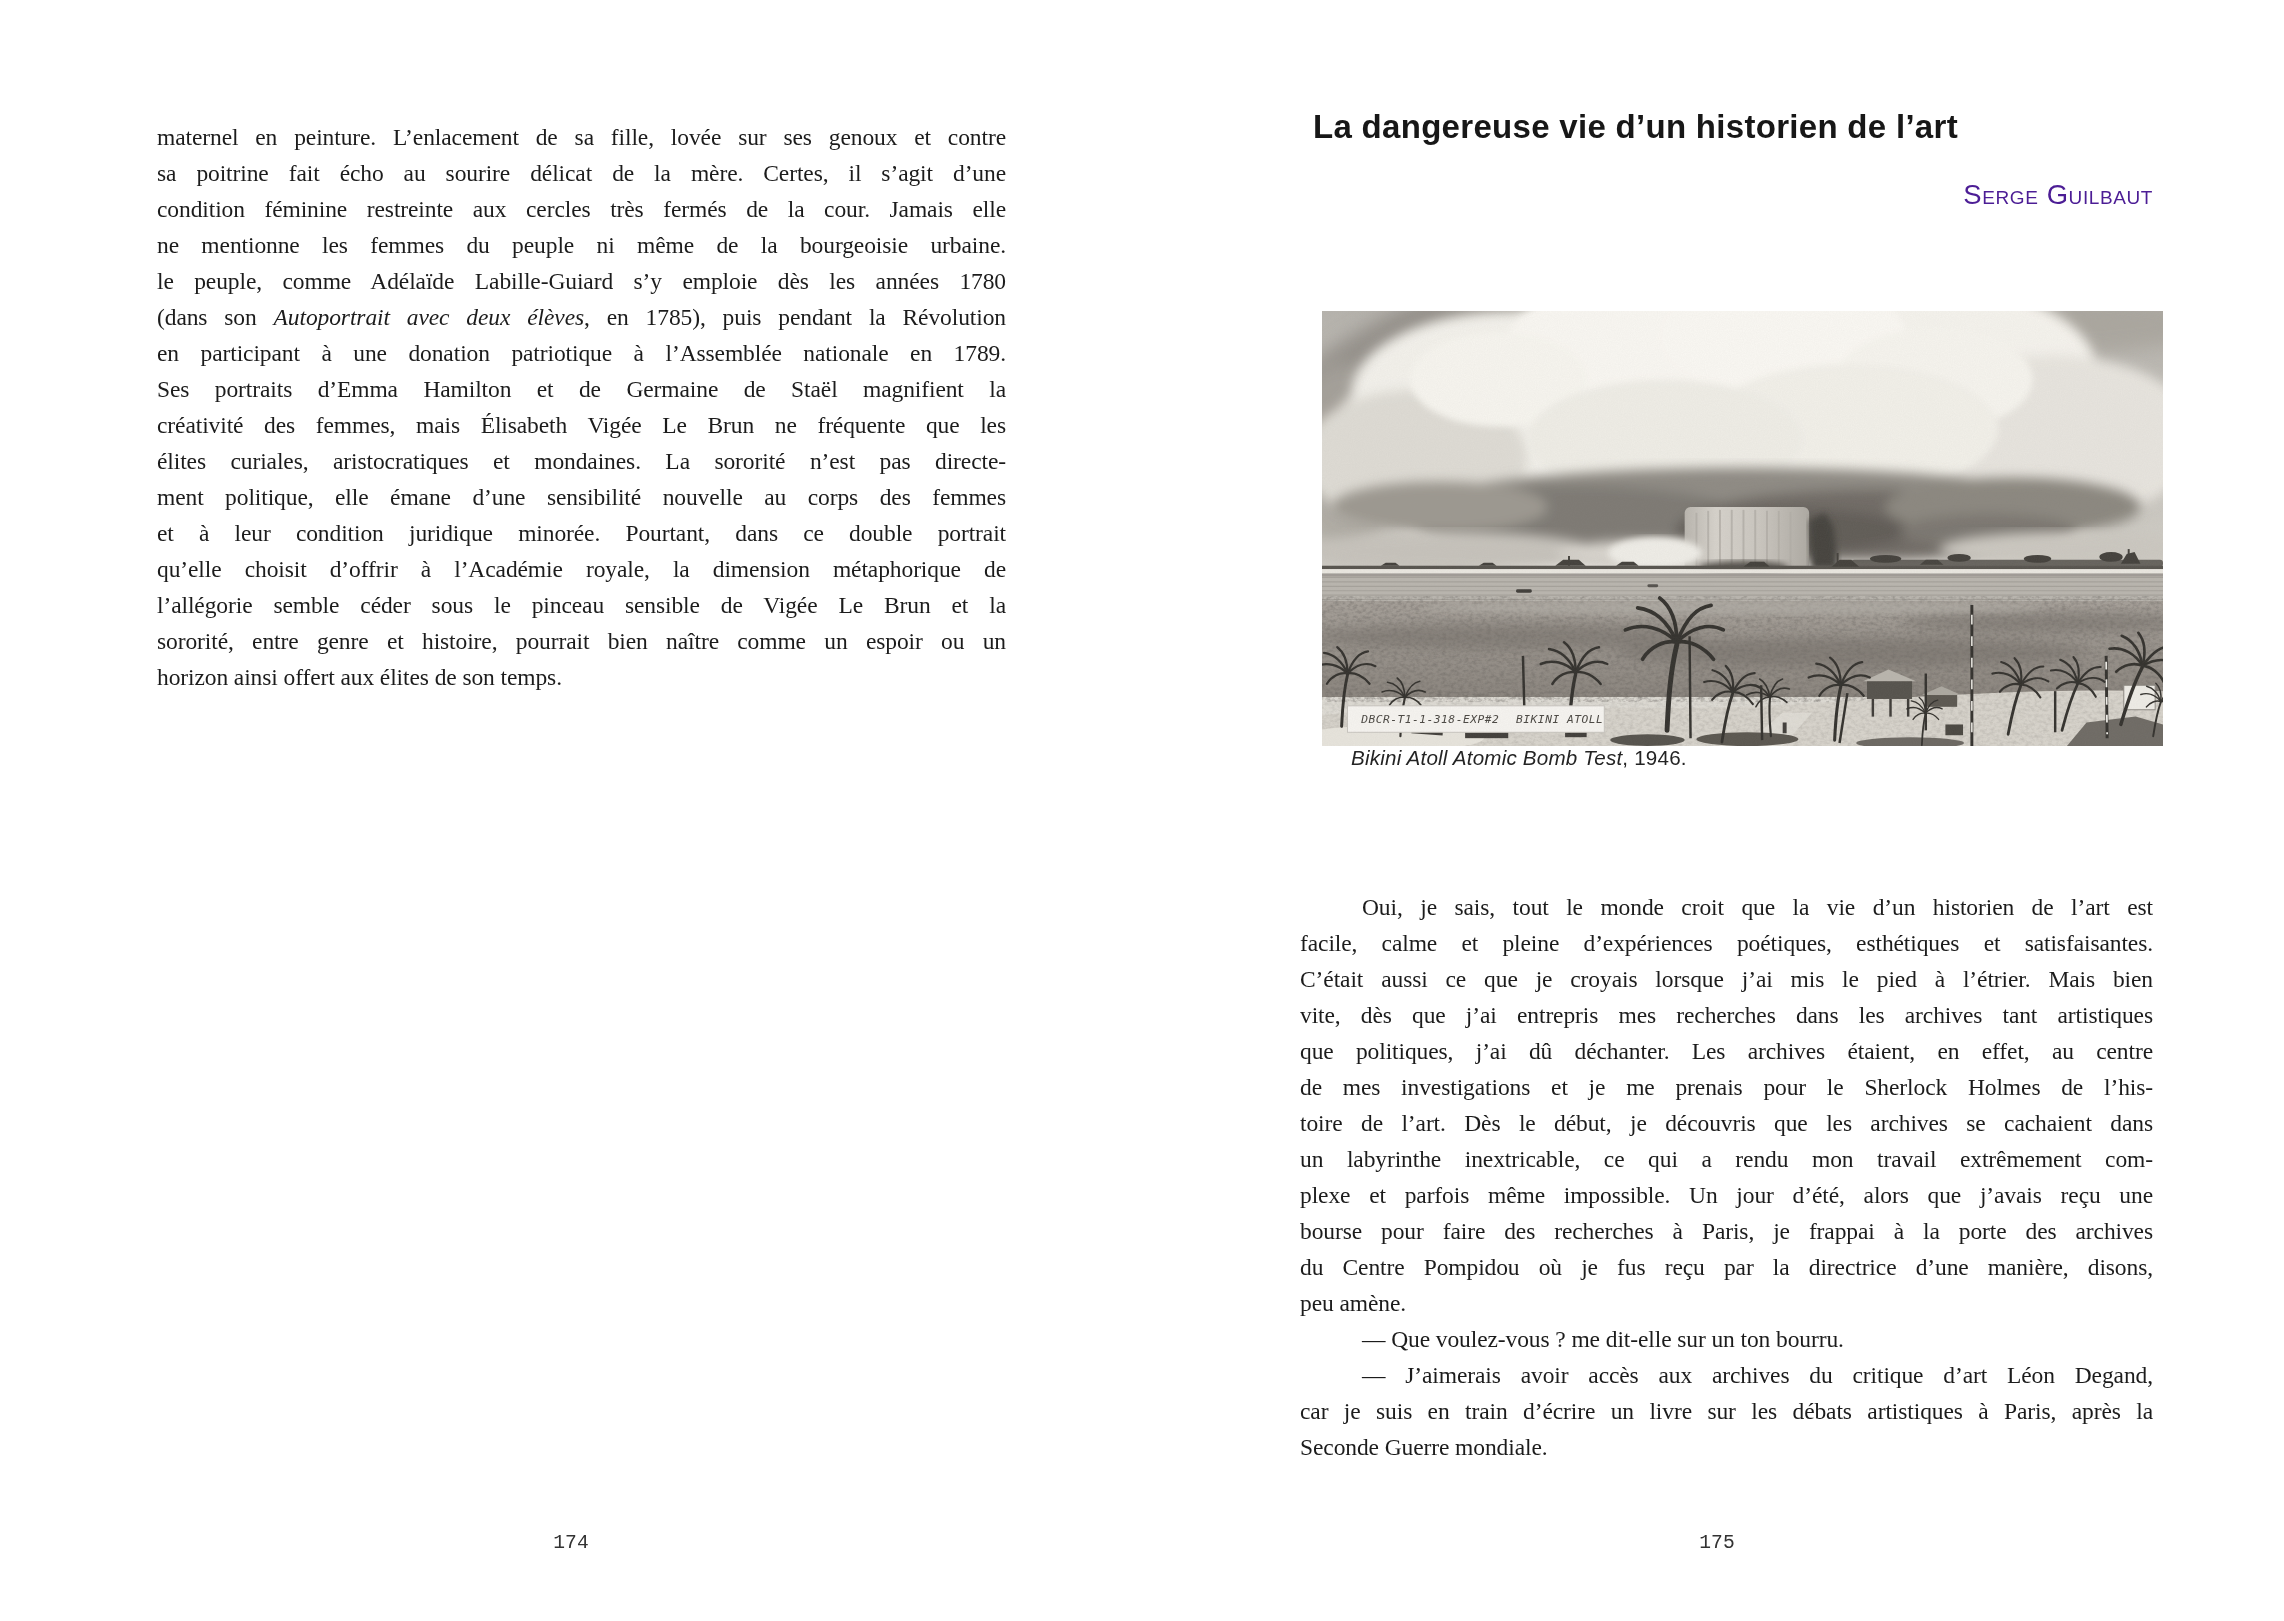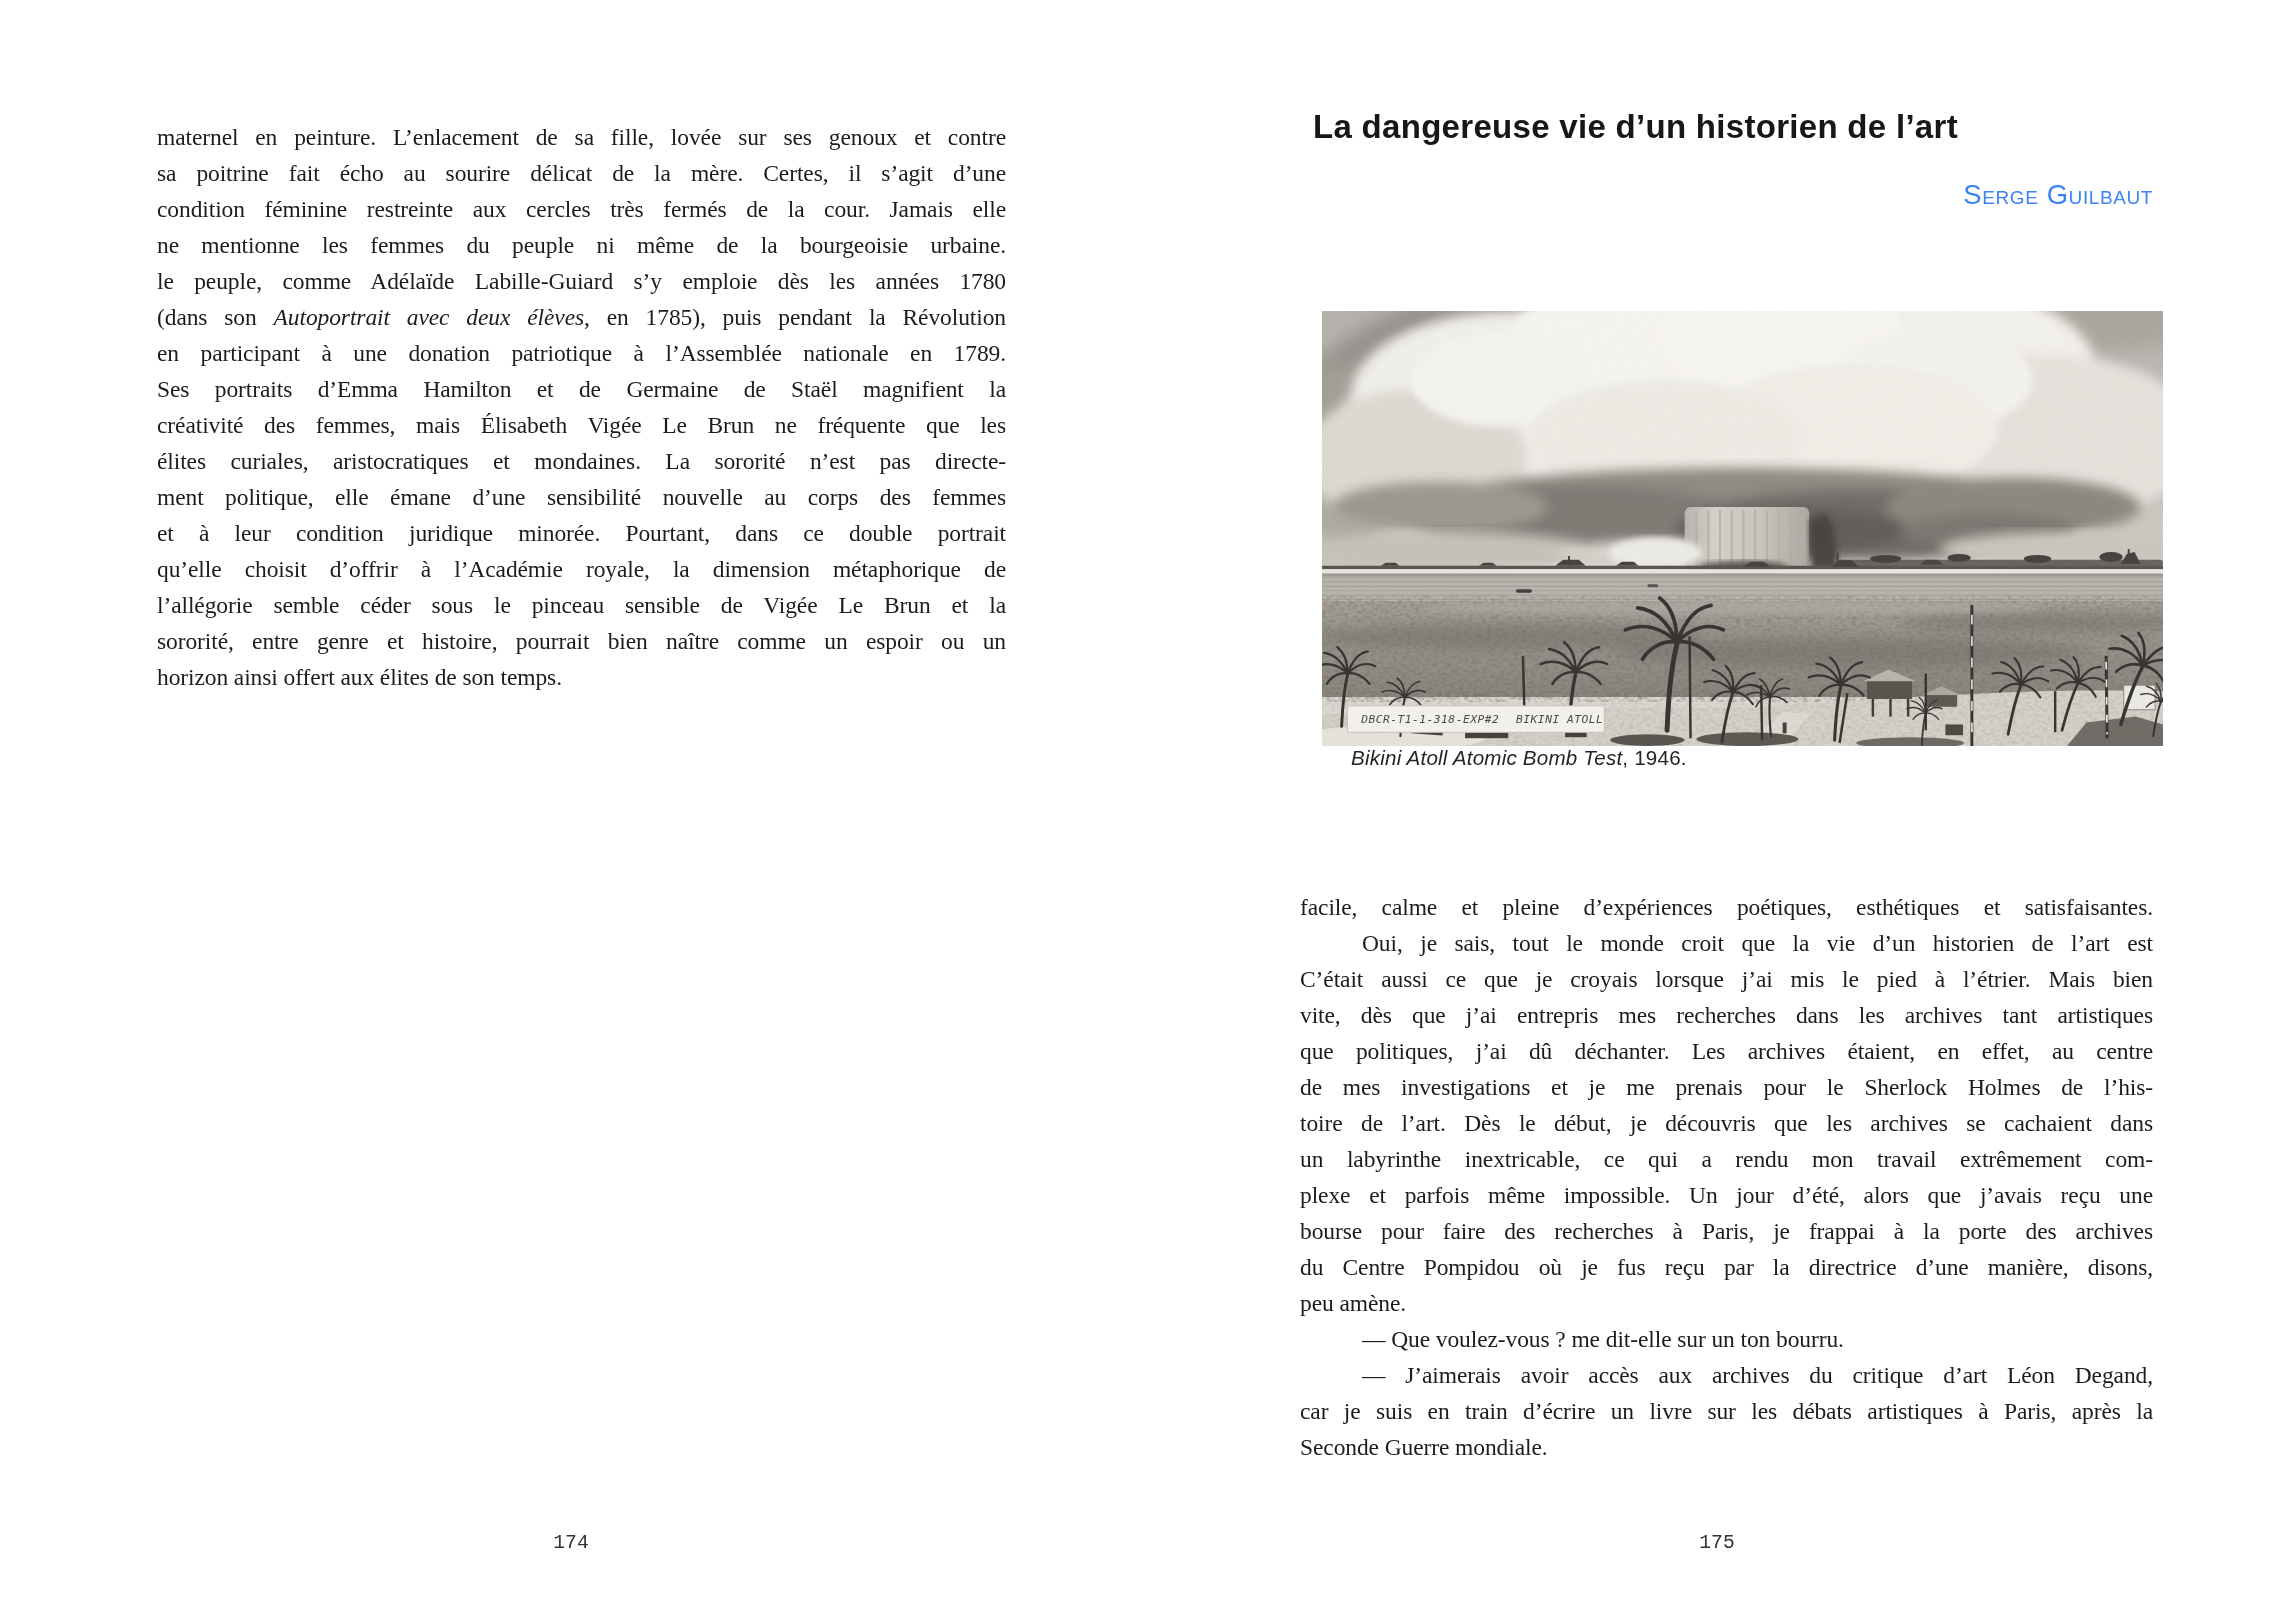--- a/index.html
+++ b/index.html
@@ -17,21 +17,21 @@
   .it{font-style:italic;}
   
   .chapter-title{
     position:absolute;left:1303px;top:98px;margin:10px;
     font-family:"Liberation Sans", sans-serif;font-size:33px;font-weight:600;
     letter-spacing:0.3px;color:#171717;
   }
   .author{
     position:absolute;left:1300px;top:179px;width:853px;text-align:right;
     font-family:"Liberation Sans", sans-serif;font-variant:small-caps;
-    font-size:27.4px;letter-spacing:0.6px;color:#3b82f6;
+    font-size:27.4px;letter-spacing:0.6px;color:#4c1d95;
   }
   
   .photo-fig{position:absolute;left:1306px;top:295px;width:841px;height:435px;margin:16px;}
   .photo-svg{width:100%;height:100%;display:block;}
   .labeltxt{
     font-family:"DejaVu Sans Mono", monospace;font-size:11.5px;font-style:italic;
     fill:#4a4742;letter-spacing:0.5px;
   }
   .caption{
     position:absolute;left:1306px;top:746px;
@@ -295,22 +295,22 @@
 
       <rect width="858" height="444" filter="url(#grainF)" opacity="0.16"></rect>
     </svg>
   </figure>
 
   <div class="caption">
     <span class="cap-it">Bikini Atoll Atomic Bomb Test</span><span>, 1946.</span>
   </div>
 
   <div class="body-text" id="right-body">
+      <div class="jline ind"><span>Oui, je sais, tout le monde croit que la vie d’un historien de l’art est</span></div>
       <div class="jline"><span>facile, calme et pleine d’expériences poétiques, esthétiques et satisfaisantes.</span></div>
-      <div class="jline ind"><span>Oui, je sais, tout le monde croit que la vie d’un historien de l’art est</span></div>
       <div class="jline"><span>C’était aussi ce que je croyais lorsque j’ai mis le pied à l’étrier. Mais bien</span></div>
       <div class="jline"><span>vite, dès que j’ai entrepris mes recherches dans les archives tant artistiques</span></div>
       <div class="jline"><span>que politiques, j’ai dû déchanter. Les archives étaient, en effet, au centre</span></div>
       <div class="jline"><span>de mes investigations et je me prenais pour le Sherlock Holmes de l’his-</span></div>
       <div class="jline"><span>toire de l’art. Dès le début, je découvris que les archives se cachaient dans</span></div>
       <div class="jline"><span>un labyrinthe inextricable, ce qui a rendu mon travail extrêmement com-</span></div>
       <div class="jline"><span>plexe et parfois même impossible. Un jour d’été, alors que j’avais reçu une</span></div>
       <div class="jline"><span>bourse pour faire des recherches à Paris, je frappai à la porte des archives</span></div>
       <div class="jline"><span>du Centre Pompidou où je fus reçu par la directrice d’une manière, disons,</span></div>
       <div class="jline last"><span>peu amène.</span></div>

